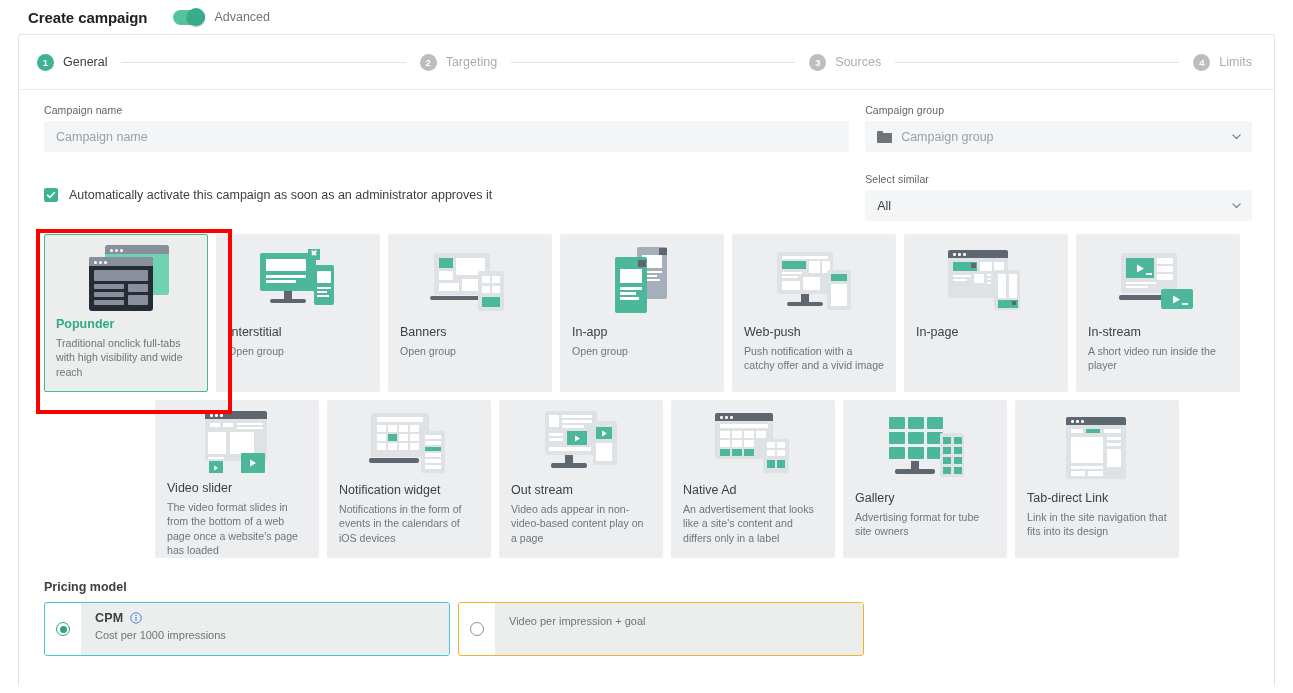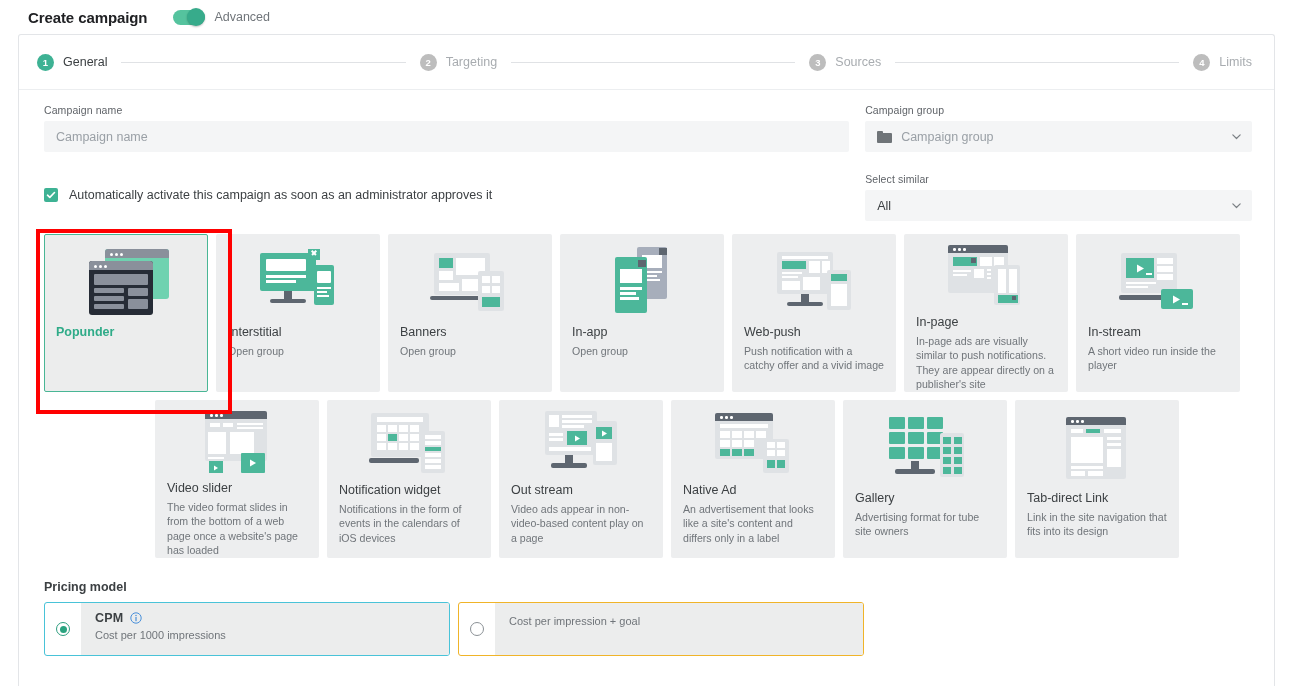--- a/index.html
+++ b/index.html
@@ -288,20 +288,21 @@
             <div class="bar w" style="left:21px;top:15.5px;width:3px;height:3px;border-radius:50%"></div>
             <div class="bar" style="left:11px;top:25px;width:54px;height:11px;background:#8a909b;border-radius:1px"></div>
             <div class="bar" style="left:11px;top:39px;width:30px;height:5px;background:#8a909b;border-radius:1px"></div>
             <div class="bar" style="left:11px;top:47px;width:30px;height:5px;background:#8a909b;border-radius:1px"></div>
             <div class="bar" style="left:11px;top:55px;width:30px;height:5px;background:#8a909b;border-radius:1px"></div>
             <div class="bar" style="left:45px;top:39px;width:20px;height:8px;background:#8a909b;border-radius:1px"></div>
             <div class="bar" style="left:45px;top:50px;width:20px;height:10px;background:#8a909b;border-radius:1px"></div>
           </div>
         </div>
         <div class="card-title">Popunder</div>
+        <div class="card-desc">Traditional onclick full-tabs with high visibility and wide reach</div>
       </div>
 
       <div class="card row1">
         <div class="card-art">
           <div class="art" style="width:84px;height:70px">
             <div class="bar g" style="left:4px;top:6px;width:56px;height:38px;border-radius:2px"></div>
             <div class="bar w" style="left:10px;top:12px;width:40px;height:12px;border-radius:1px"></div>
             <div class="bar w" style="left:10px;top:28px;width:40px;height:2.5px"></div>
             <div class="bar w" style="left:10px;top:33px;width:30px;height:2.5px"></div>
             <div class="bar dk" style="left:28px;top:44px;width:8px;height:9px"></div>
@@ -405,21 +406,20 @@
             <div class="bar w" style="left:41px;top:28px;width:4px;height:2px"></div>
             <div class="bar w" style="left:41px;top:32px;width:4px;height:2px"></div>
             <div class="bar gr" style="left:48px;top:20px;width:26px;height:40px;border-radius:2px"></div>
             <div class="bar w" style="left:52px;top:24px;width:8px;height:24px"></div>
             <div class="bar w" style="left:63px;top:24px;width:8px;height:24px"></div>
             <div class="bar g" style="left:52px;top:50px;width:20px;height:8px"></div>
             <div class="bar dk" style="left:66px;top:51px;width:4px;height:4px"></div>
           </div>
         </div>
         <div class="card-title">In-page</div>
-        <div class="card-desc">In-page ads are visually similar to push notifications. They are appear directly on a publisher's site</div>
       </div>
 
       <div class="card row1">
         <div class="card-art">
           <div class="art" style="width:78px;height:62px">
             <div class="bar gr" style="left:2px;top:2px;width:56px;height:40px;border-radius:2px"></div>
             <div class="bar g" style="left:7px;top:7px;width:28px;height:20px"></div>
             <svg style="position:absolute;left:17px;top:13px" width="9" height="9" viewBox="0 0 9 9">
                 <path d="M1 0.5 L8 4.5 L1 8.5 Z" fill="#ffffff"></path>
               </svg>
@@ -645,20 +645,20 @@
           </div>
           <div class="price-sub">Cost per 1000 impressions</div>
         </div>
       </div>
 
       <div class="price-card goal">
         <div class="radio-pad">
           <span class="radio"></span>
         </div>
         <div class="price-body">
-          <div class="price-sub">Cost per impression + goal</div>
+          <div class="price-sub">Video per impression + goal</div>
         </div>
       </div>
 
     </div>
   </div>
 
 </div>
 
 </body></html>

